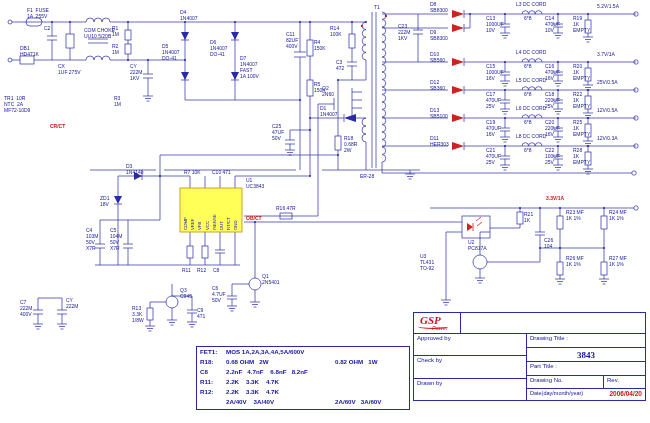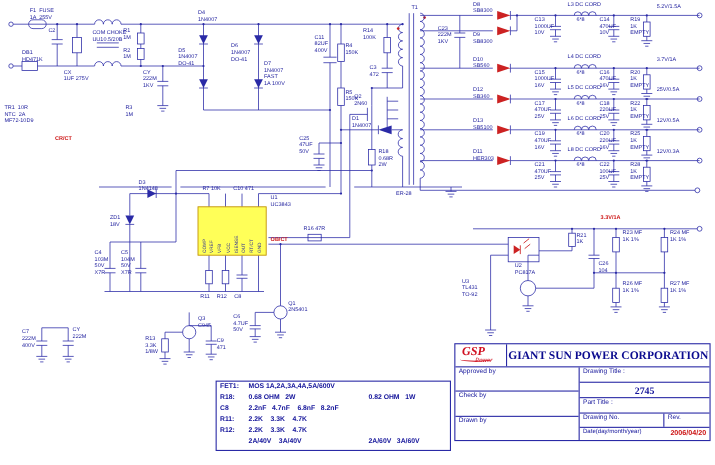--- a/index.html
+++ b/index.html
@@ -439,31 +439,30 @@
       </div>
   </div>
 
   <div id="tblock">
     <div class="tb-header">
       <div class="tb-logo">
         <span class="gsp">GSP</span>
         <div class="gsp-swoosh"></div>
         <span class="gsp-sub">Power</span>
       </div>
-      <div class="tb-company">GIANT SUN POWER CORPORATION</div>
     </div>
     <div class="tb-body">
       <div class="tb-left">
         <div class="sig-cell">Approved by</div>
         <div class="sig-cell">Check by</div>
         <div class="sig-cell">Drawn by</div>
       </div>
       <div class="tb-right">
         <div class="tb-cell small">Drawing Title :</div>
-        <div class="tb-cell value">2745</div>
+        <div class="tb-cell value">3843</div>
         <div class="tb-cell small">Part Title :</div>
         <div class="tb-cell split">
           <span class="no">Drawing No.</span>
           <span class="rev">Rev.</span>
         </div>
         <div class="tb-cell date">
           <span>Date(day/month/year)</span>
           <span class="date-val">2006/04/20</span>
         </div>
       </div>

